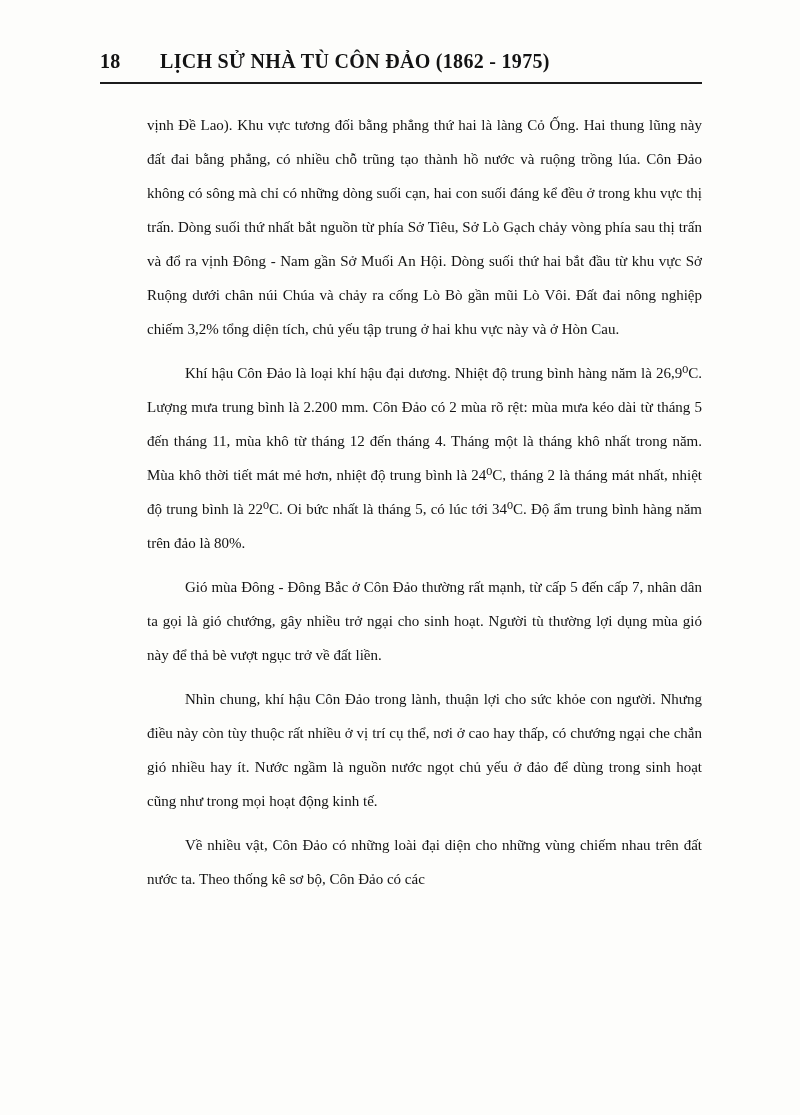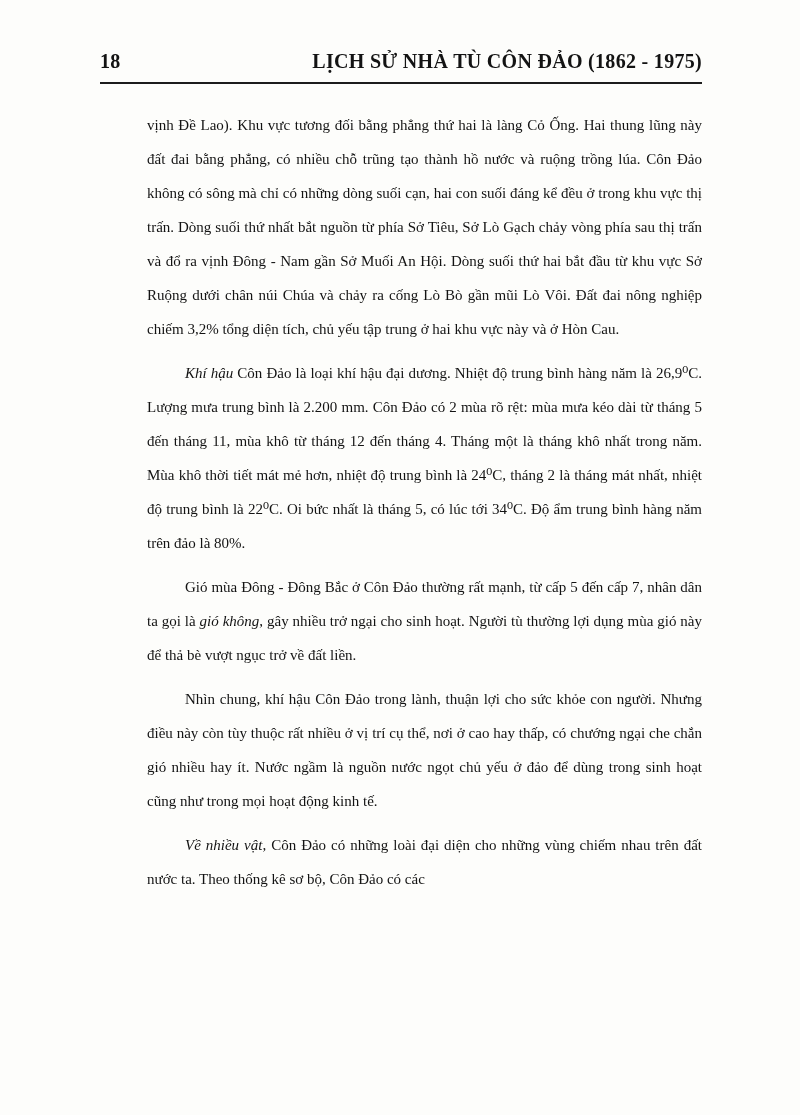--- a/index.html
+++ b/index.html
@@ -24,21 +24,20 @@
     align-items: baseline;
     font-weight: bold;
     font-size: 20px;
     letter-spacing: 0.3px;
   }
   .page-number {
     min-width: 60px;
   }
   .running-title {
     flex: 1;
-    text-align: right;
   }
   .header-rule {
     height: 2px;
     background: #1c1c1c;
     margin-top: 9px;
   }
   .body-text {
     margin-top: 24px;
     font-size: 15px;
     line-height: 34px;
@@ -46,21 +45,20 @@
     margin-left: 47px;
   }
   .para {
     margin: 0 0 10px 0;
     text-indent: 38px;
   }
   .para.no-indent {
     text-indent: 0;
   }
   .em {
-    font-style: italic;
   }
 </style>
 </head>
 <body>
 
 <div class="page">
 
   <header class="page-header">
     <span class="page-number">18</span>
     <span class="running-title">LỊCH SỬ NHÀ TÙ CÔN ĐẢO (1862 - 1975)</span>
@@ -72,21 +70,21 @@
 
     <p class="para no-indent">
       <span>vịnh Đề Lao). Khu vực tương đối bằng phẳng thứ hai là làng Cỏ Ống. Hai thung lũng này đất đai bằng phẳng, có nhiều chỗ trũng tạo thành hồ nước và ruộng trồng lúa. Côn Đảo không có sông mà chỉ có những dòng suối cạn, hai con suối đáng kể đều ở trong khu vực thị trấn. Dòng suối thứ nhất bắt nguồn từ phía Sở Tiêu, Sở Lò Gạch chảy vòng phía sau thị trấn và đổ ra vịnh Đông - Nam gần Sở Muối An Hội. Dòng suối thứ hai bắt đầu từ khu vực Sở Ruộng dưới chân núi Chúa và chảy ra cống Lò Bò gần mũi Lò Vôi. Đất đai nông nghiệp chiếm 3,2% tổng diện tích, chủ yếu tập trung ở hai khu vực này và ở Hòn Cau.</span>
     </p>
 
     <p class="para">
       <span class="em">Khí hậu</span><span> Côn Đảo là loại khí hậu đại dương. Nhiệt độ trung bình hàng năm là 26,9⁰C. Lượng mưa trung bình là 2.200 mm. Côn Đảo có 2 mùa rõ rệt: mùa mưa kéo dài từ tháng 5 đến tháng 11, mùa khô từ tháng 12 đến tháng 4. Tháng một là tháng khô nhất trong năm. Mùa khô thời tiết mát mẻ hơn, nhiệt độ trung bình là 24⁰C, tháng 2 là tháng mát nhất, nhiệt độ trung bình là 22⁰C. Oi bức nhất là tháng 5, có lúc tới 34⁰C. Độ ẩm trung bình hàng năm trên đảo là 80%.</span>
     </p>
 
     <p class="para">
-      <span>Gió mùa Đông - Đông Bắc ở Côn Đảo thường rất mạnh, từ cấp 5 đến cấp 7, nhân dân ta gọi là </span><span class="em">gió không</span><span>, gây nhiều trở ngại cho sinh hoạt. Người tù thường lợi dụng mùa gió này để thả bè vượt ngục trở về đất liền.</span>
+      <span>Gió mùa Đông - Đông Bắc ở Côn Đảo thường rất mạnh, từ cấp 5 đến cấp 7, nhân dân ta gọi là </span><span class="em">gió chướng</span><span>, gây nhiều trở ngại cho sinh hoạt. Người tù thường lợi dụng mùa gió này để thả bè vượt ngục trở về đất liền.</span>
     </p>
 
     <p class="para">
       <span>Nhìn chung, khí hậu Côn Đảo trong lành, thuận lợi cho sức khỏe con người. Nhưng điều này còn tùy thuộc rất nhiều ở vị trí cụ thể, nơi ở cao hay thấp, có chướng ngại che chắn gió nhiều hay ít. Nước ngầm là nguồn nước ngọt chủ yếu ở đảo để dùng trong sinh hoạt cũng như trong mọi hoạt động kinh tế.</span>
     </p>
 
     <p class="para">
       <span class="em">Về nhiều vật,</span><span> Côn Đảo có những loài đại diện cho những vùng chiếm nhau trên đất nước ta. Theo thống kê sơ bộ, Côn Đảo có các</span>
     </p>
 

